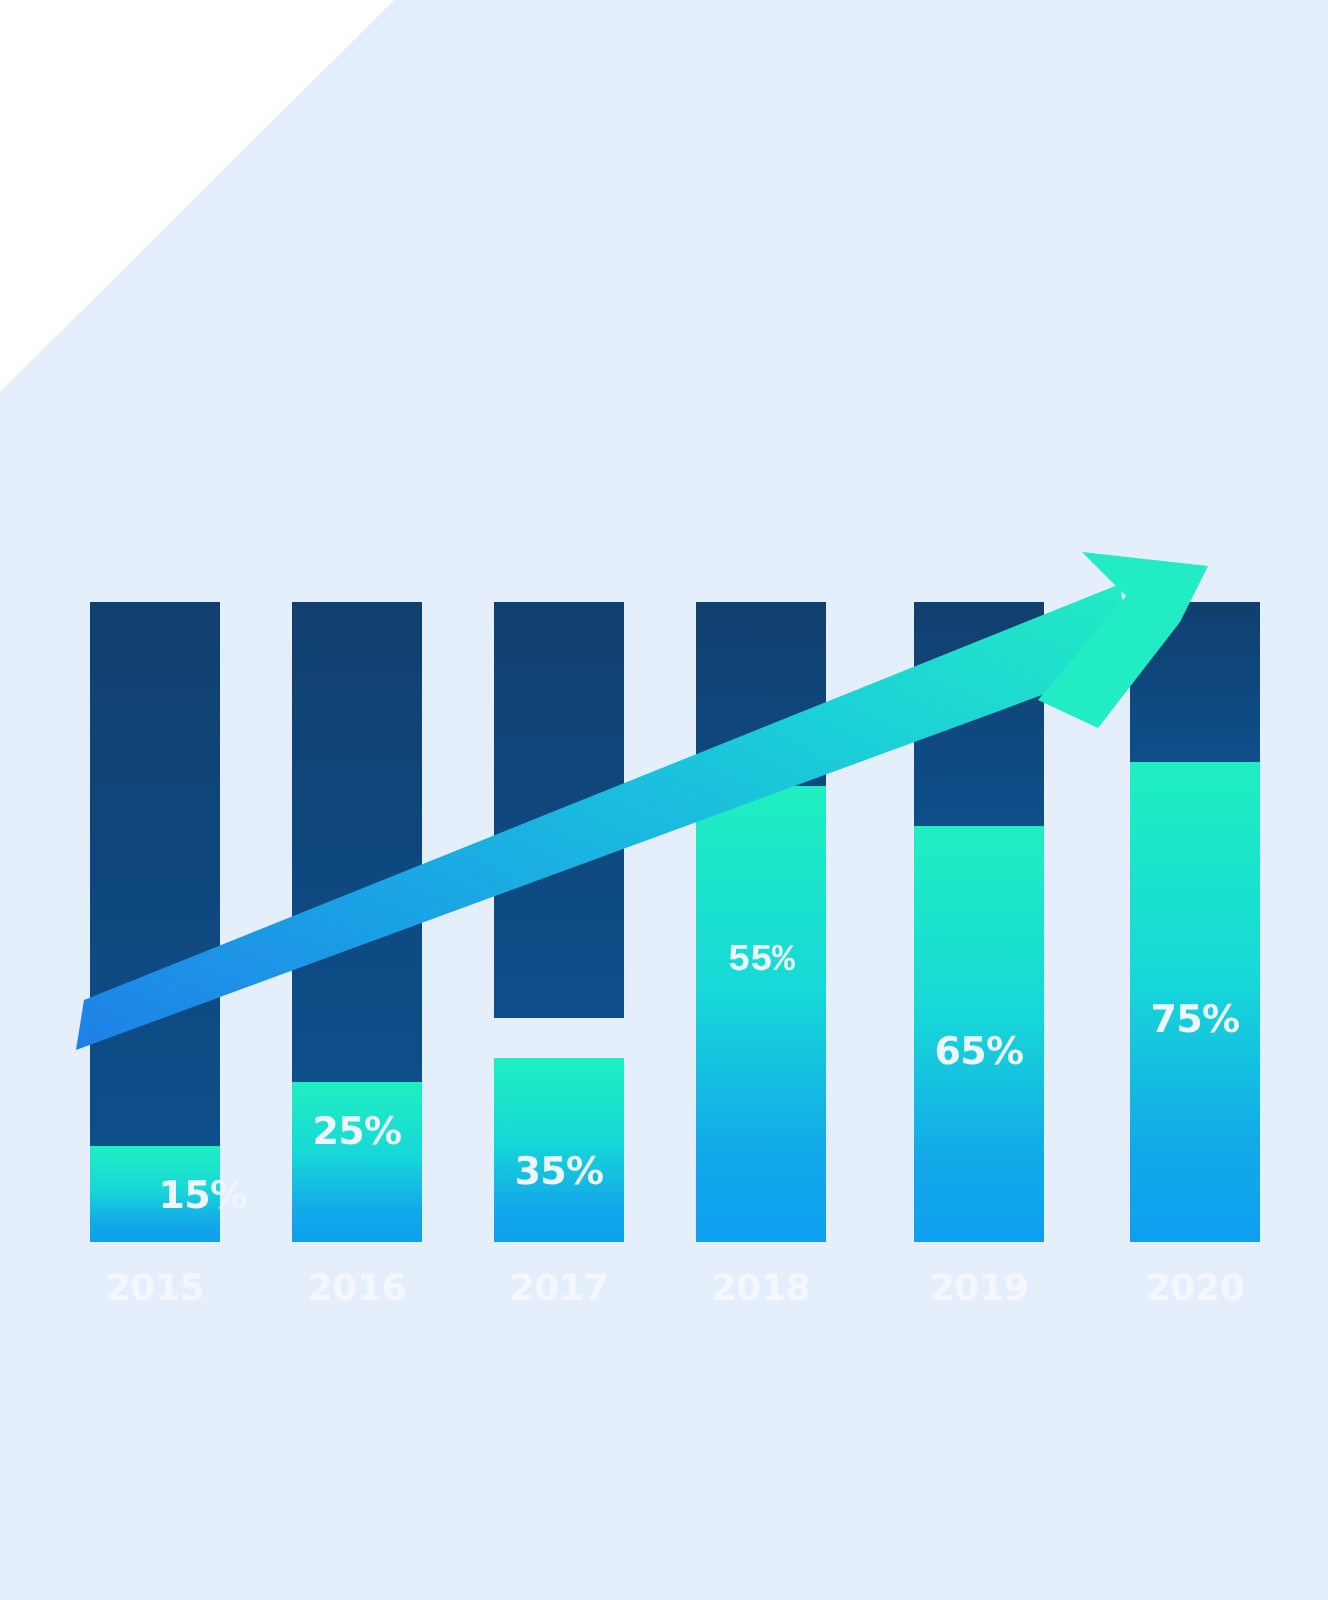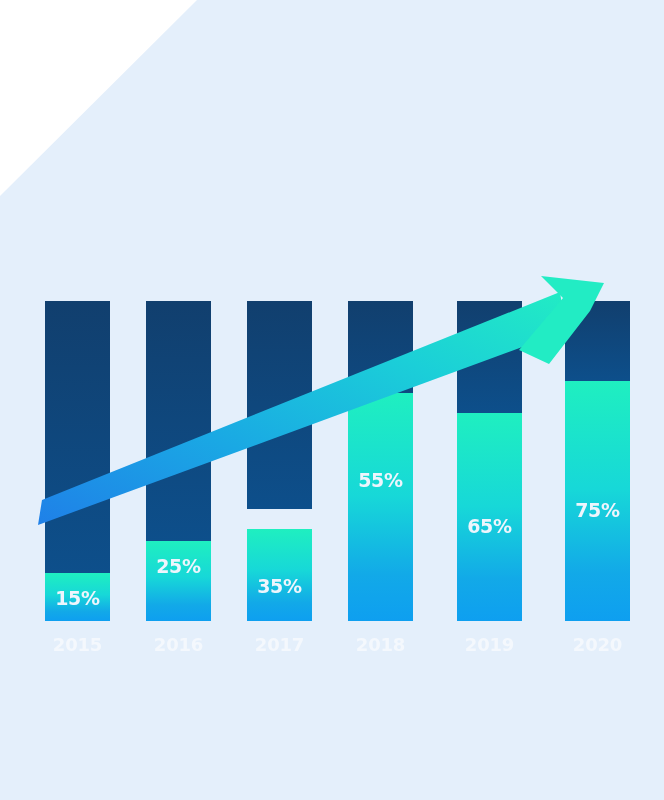--- a/index.html
+++ b/index.html
@@ -92,21 +92,21 @@
 
 <div id="infographic">
 
   <div class="bg-panel"></div>
 
   <div class="chart-area">
 
     <div class="bar" style="left:45px;">
       <div class="bar-remainder" style="height:272px;"></div>
       <div class="bar-value" style="height:48px;">
-        <div class="bar-label" style="top:16px;">15%</div>
+        <div class="bar-label" style="top:16px;padding-left:24px;">15%</div>
       </div>
     </div>
     <div class="year-label" style="left:45px;">2015</div>
 
     <div class="bar" style="left:146px;border-radius:32px;">
       <div class="bar-remainder" style="height:240px;"></div>
       <div class="bar-value" style="height:80px;">
         <div class="bar-label" style="top:16px;">25%</div>
       </div>
     </div>
@@ -115,21 +115,21 @@
     <div class="bar" style="left:247px;">
       <div class="bar-remainder" style="height:208px;"></div>
       <div class="bar-value" style="height:92px;">
         <div class="bar-label" style="top:48px;">35%</div>
       </div>
     </div>
     <div class="year-label" style="left:247px;">2017</div>
 
     <div class="bar" style="left:348px;">
       <div class="bar-remainder" style="height:144px;"></div>
-      <div class="bar-value" style="height:228px;">
+      <div class="bar-value" style="height:228px;font-family:Liberation Mono, monospace;">
         <div class="bar-label" style="top:78px;">55%</div>
       </div>
     </div>
     <div class="year-label" style="left:348px;">2018</div>
 
     <div class="bar" style="left:457px;">
       <div class="bar-remainder" style="height:112px;"></div>
       <div class="bar-value" style="height:208px;">
         <div class="bar-label" style="top:104px;">65%</div>
       </div>

